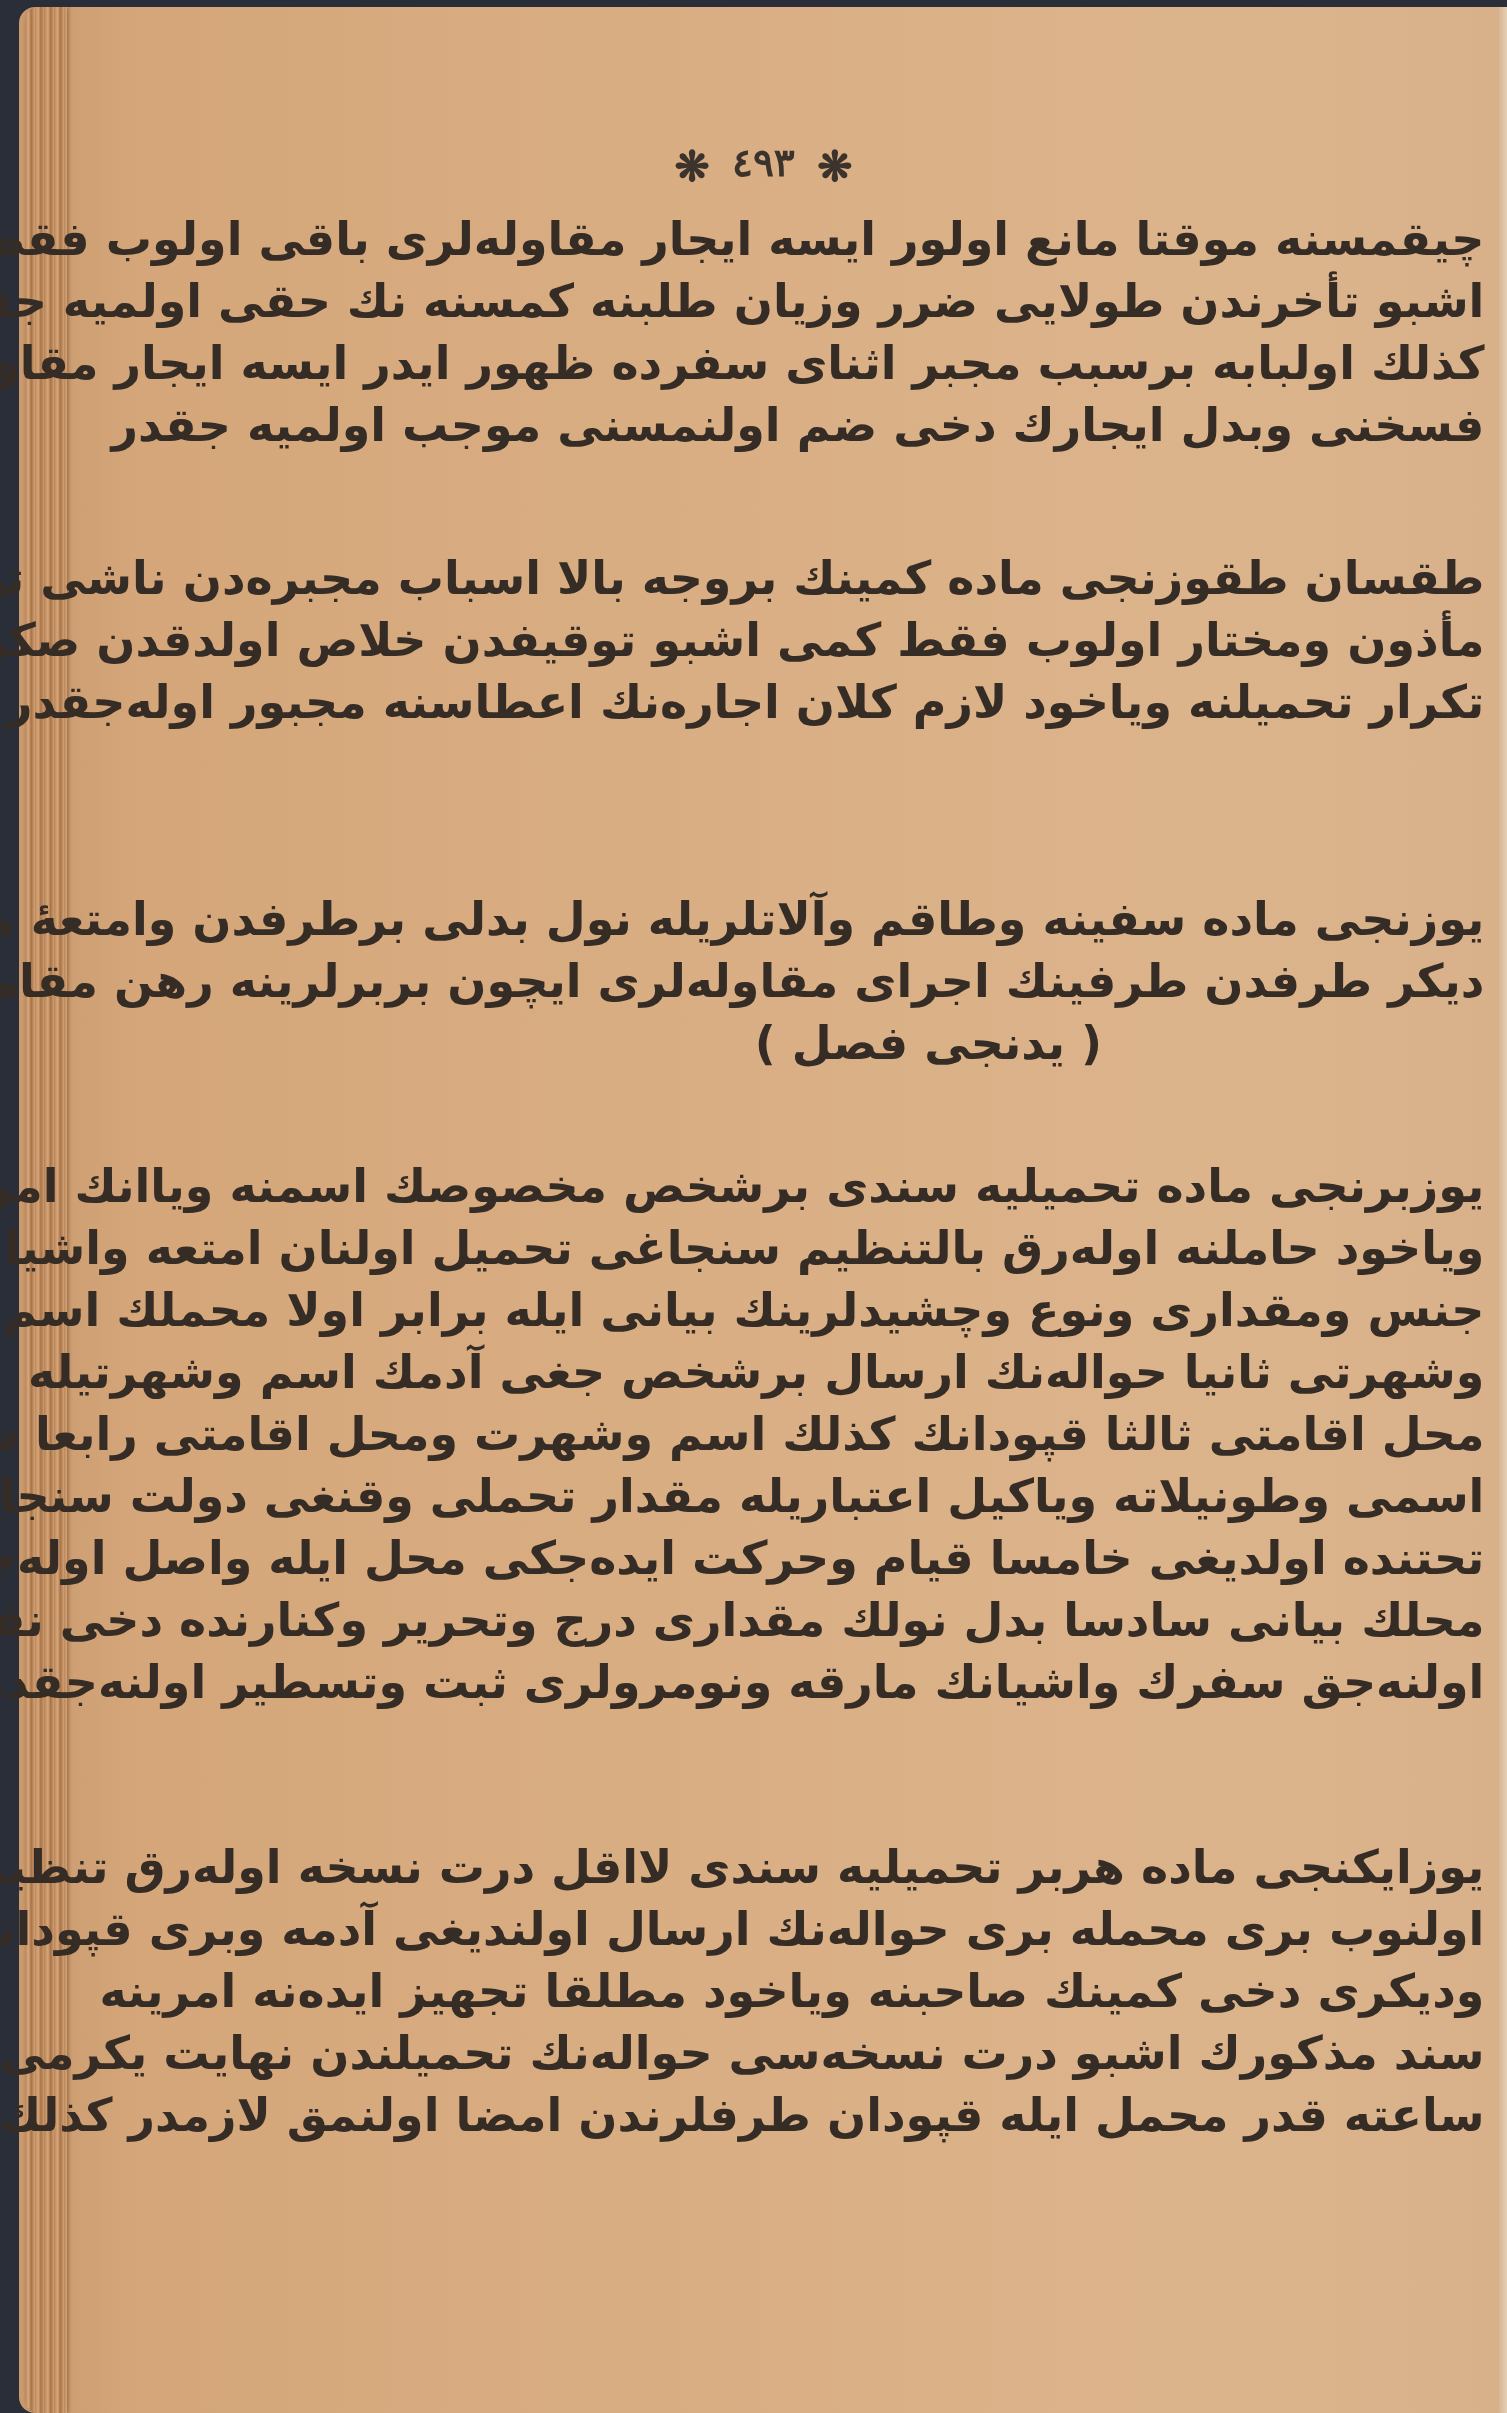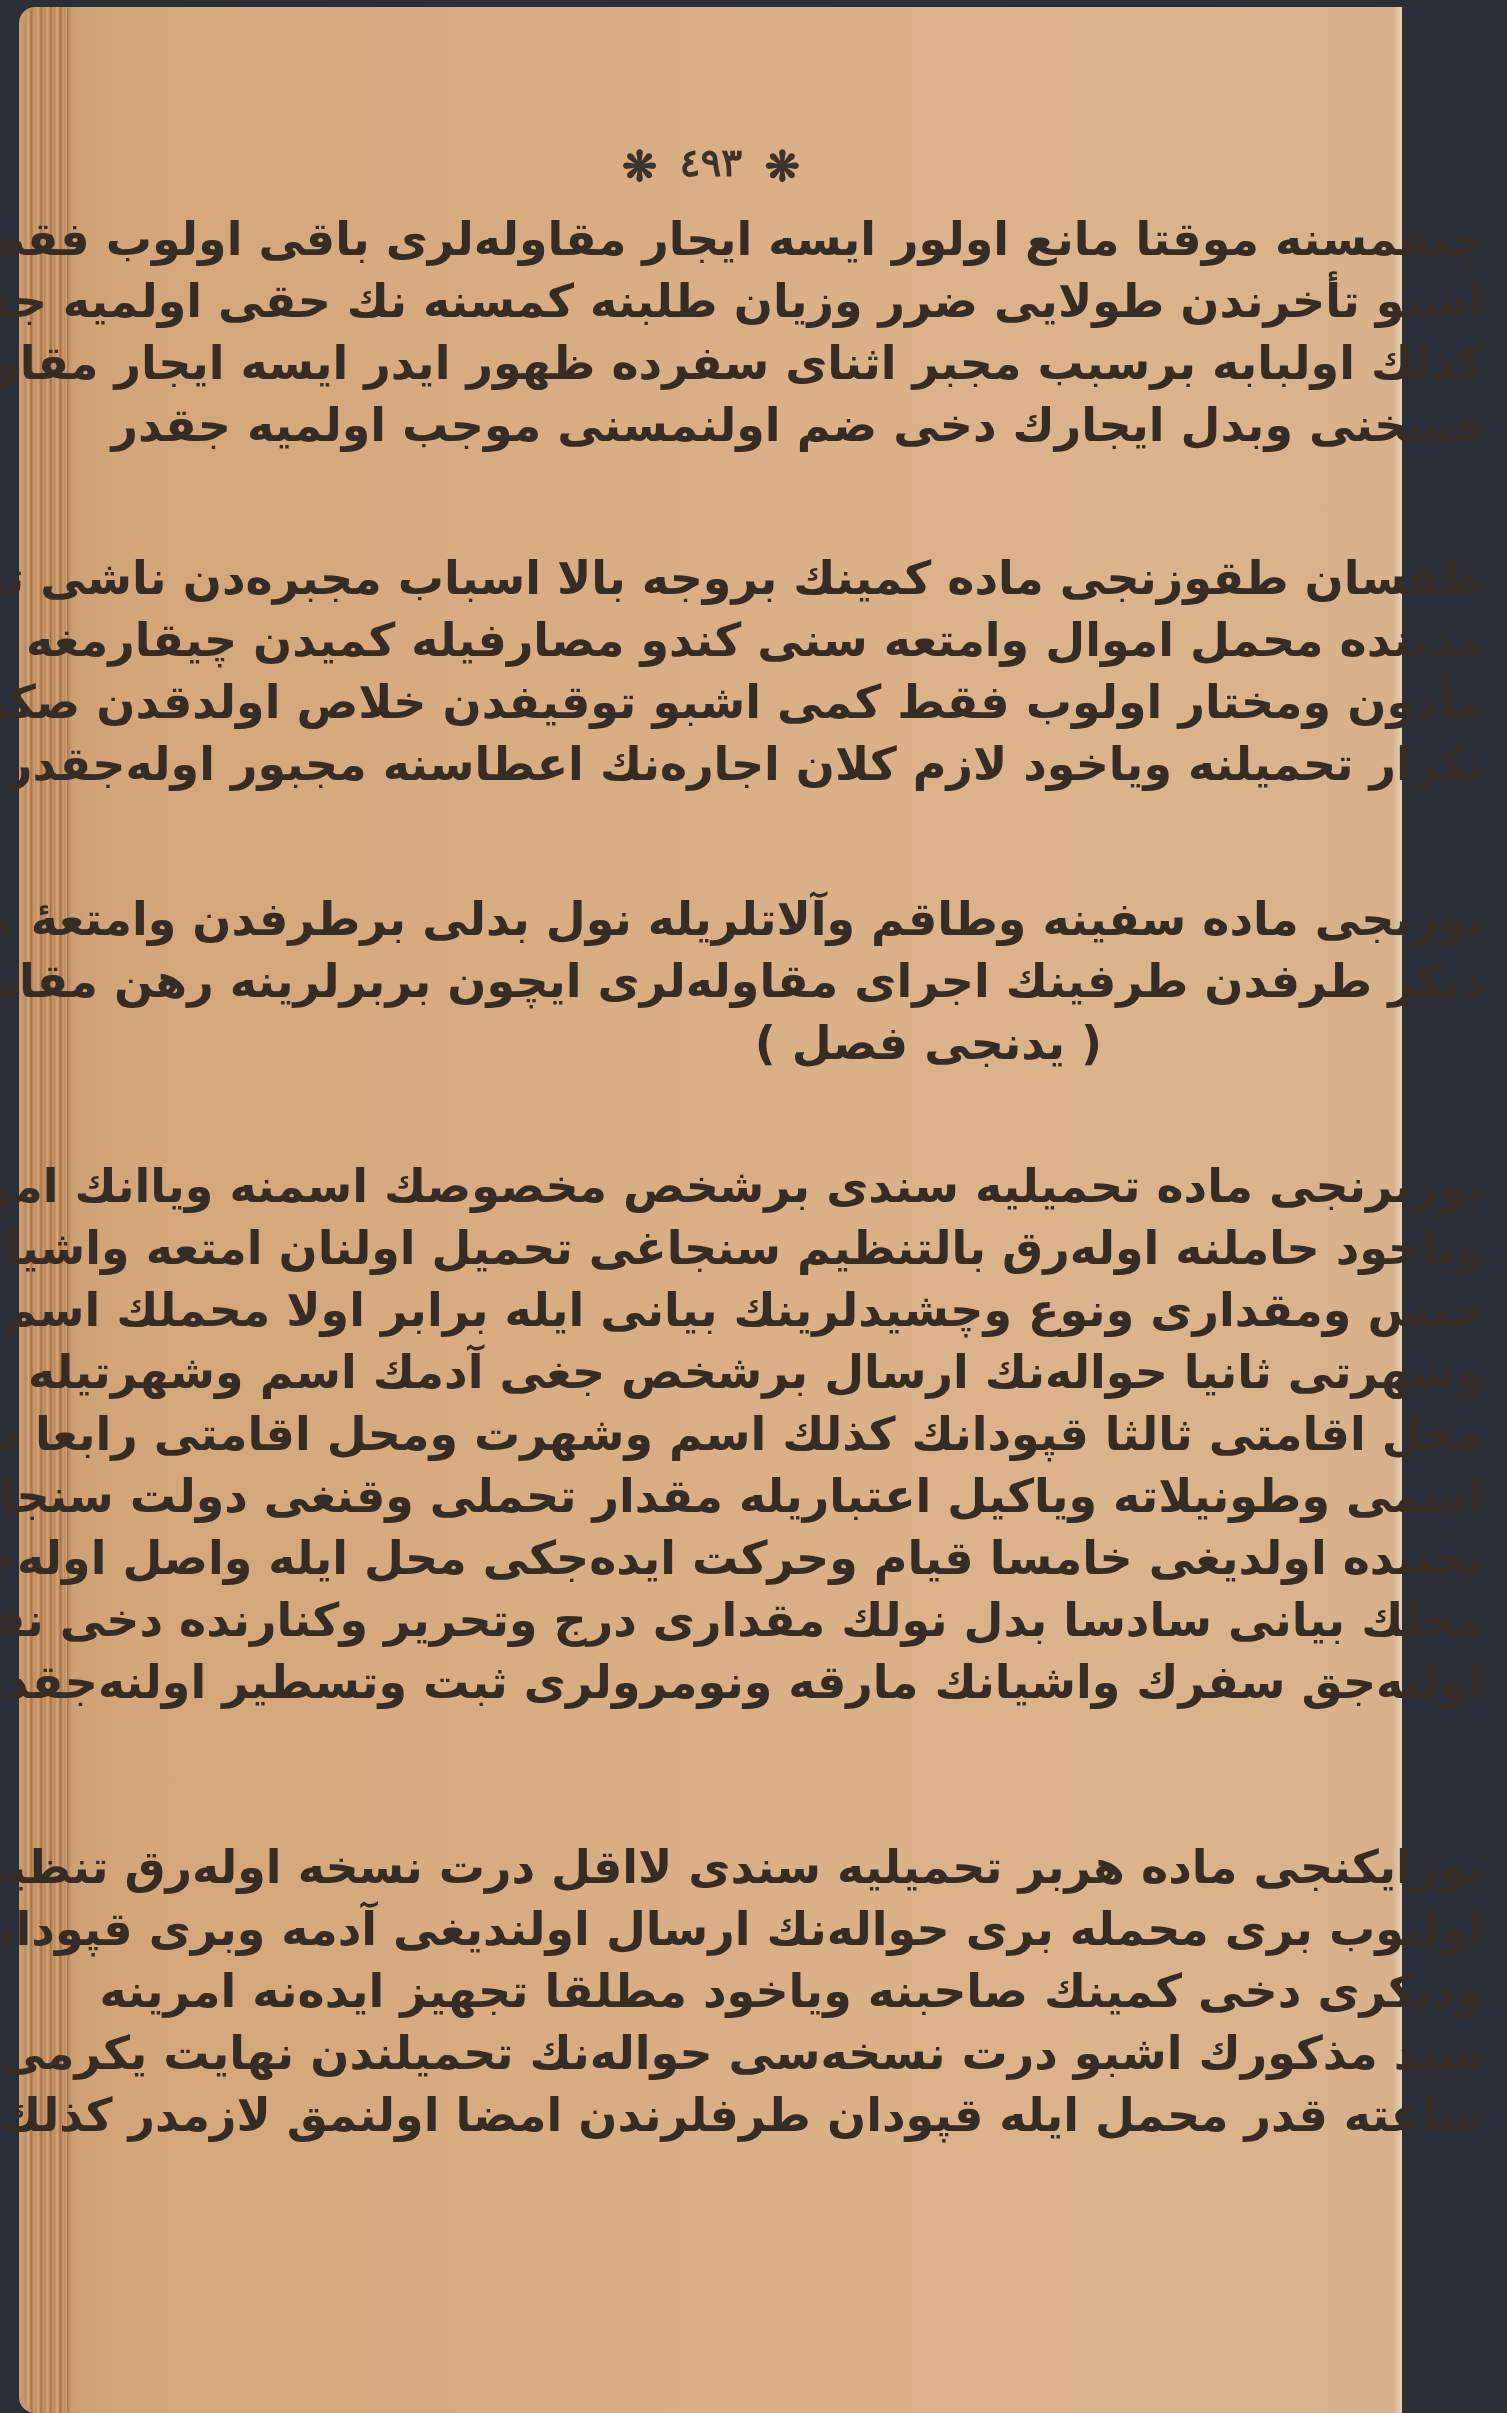--- a/index.html
+++ b/index.html
@@ -3,21 +3,21 @@
 <meta charset="utf-8">
 <style>
   html, body { margin: 0; padding: 0; }
   body {
     width: 1508px; height: 2413px; overflow: hidden;
     background: #2a2e38;
     font-family: "DejaVu Serif", serif;
     position: relative;
   }
   .page {
-    position: absolute; left: 19.4px; top: 7px; width: 1383px; height: 2406px;
+    position: absolute; left: 19.4px; top: 7px; width: 1488px; height: 2406px;
     background: linear-gradient(90deg, #c99a6e 0%, #d4a67a 8%, #d9ad82 40%, #dcb48c 80%, #d8b18a 100%);
     border-radius: 16px 0 0 16px;
   }
   .page-edges {
     position: absolute; left: 5.3px; top: 0; width: 42px; height: 100%;
     background: repeating-linear-gradient(90deg, #b98658 0px, #d6a67a 3.5px, #a87447 6.2px, #cf9f73 9.7px);
     border-radius: 14px 0 0 14px;
     box-shadow: 1.8px 0 3.5px rgba(80,40,10,.35);
   }
   .right-edge {
@@ -53,21 +53,20 @@
 
   <div class="text" style="top:201px;">
     <div class="line">چیقمسنه موقتا مانع اولور ایسه ایجار مقاوله‌لری باقی اولوب فقط سفرك</div>
     <div class="line">اشبو تأخرندن طولایی ضرر وزیان طلبنه کمسنه نك حقی اولمیه جقدر</div>
     <div class="line">کذلك اولبابه برسبب مجبر اثنای سفرده ظهور ایدر ایسه ایجار مقاوله‌لرینك</div>
     <div class="line last">فسخنی وبدل ایجارك دخی ضم اولنمسنی موجب اولمیه جقدر</div>
   </div>
 
   <div class="text" style="top:540px;">
     <div class="line">طقسان طقوزنجی ماده    کمینك بروجه بالا اسباب مجبره‌دن ناشی توقیفی</div>
-    <div class="line">مدتنده محمل اموال وامتعه سنی کندو مصارفیله کمیدن چیقارمغه</div>
     <div class="line">مأذون ومختار اولوب فقط کمی اشبو توقیفدن خلاص اولدقدن صکره</div>
     <div class="line last">تکرار تحمیلنه ویاخود لازم کلان اجاره‌نك اعطاسنه مجبور اوله‌جقدر</div>
   </div>
 
   <div class="text" style="top:881px;">
     <div class="line">یوزنجی ماده    سفینه وطاقم وآلاتلریله نول بدلی برطرفدن وامتعهٔ محموله</div>
     <div class="line">دیکر طرفدن طرفینك اجرای مقاوله‌لری ایچون بربرلرینه رهن مقامنده‌در</div>
   </div>
 
   <div class="text" style="top:1005px;">

